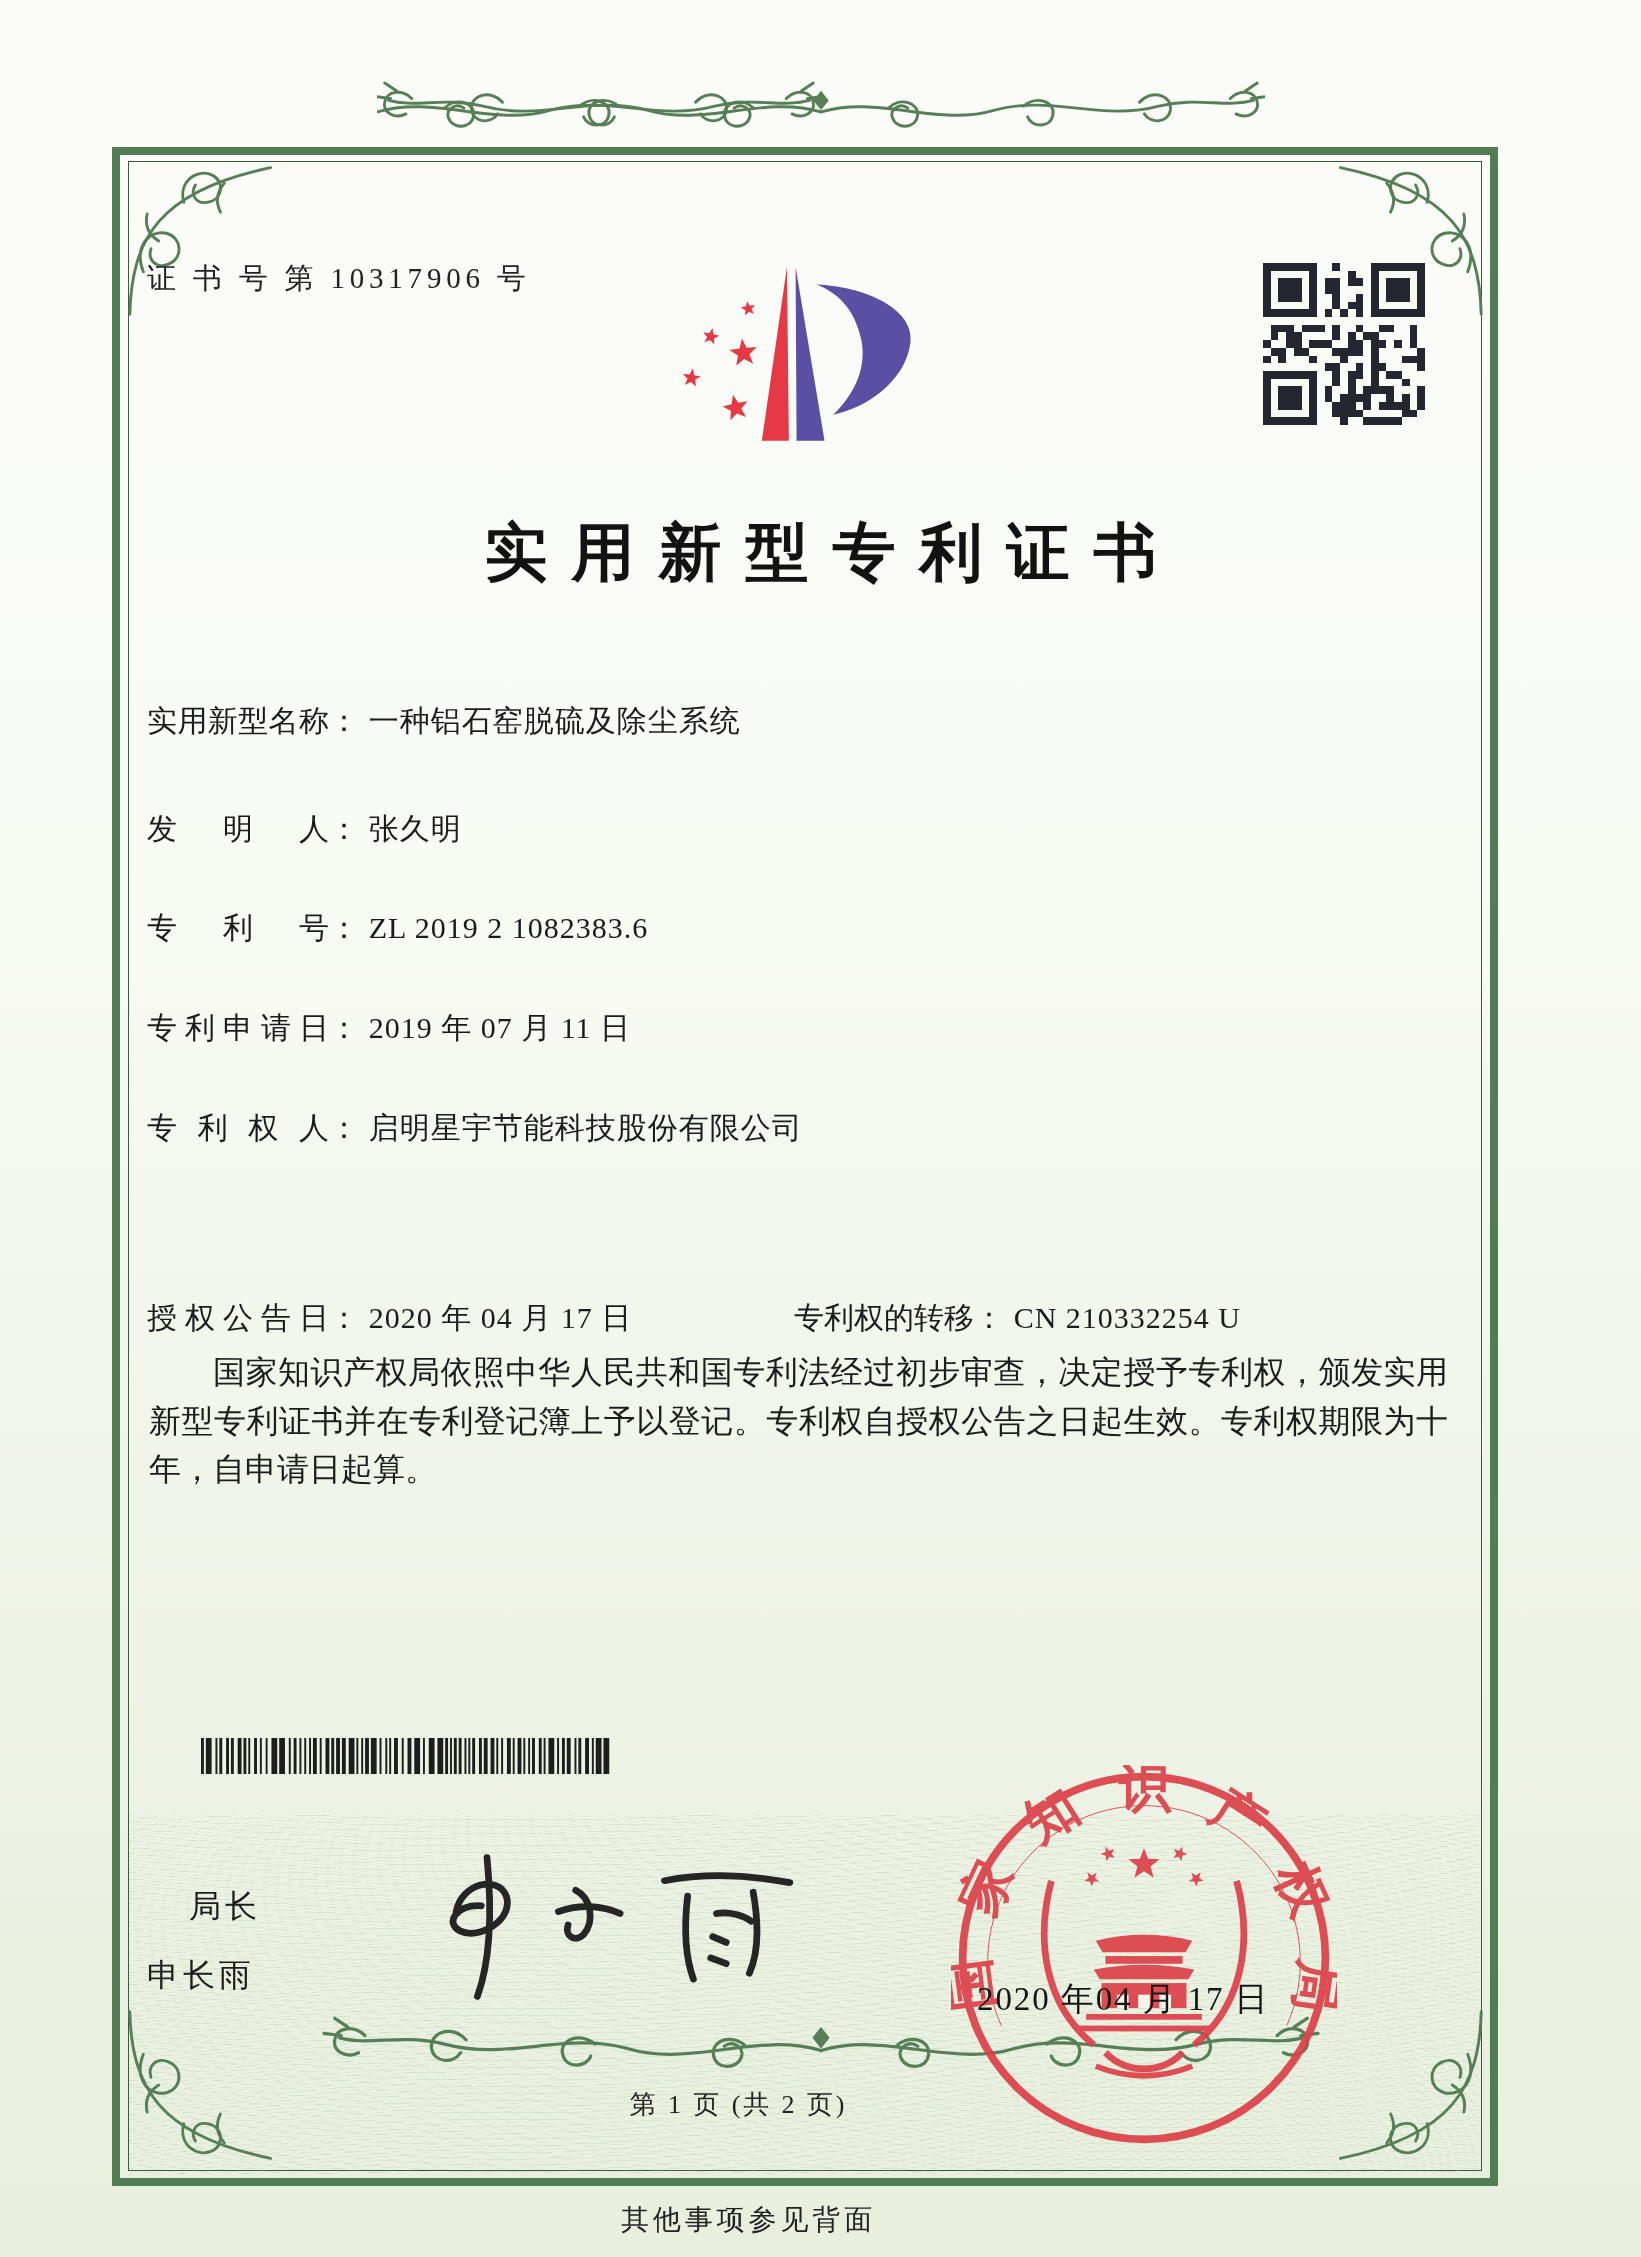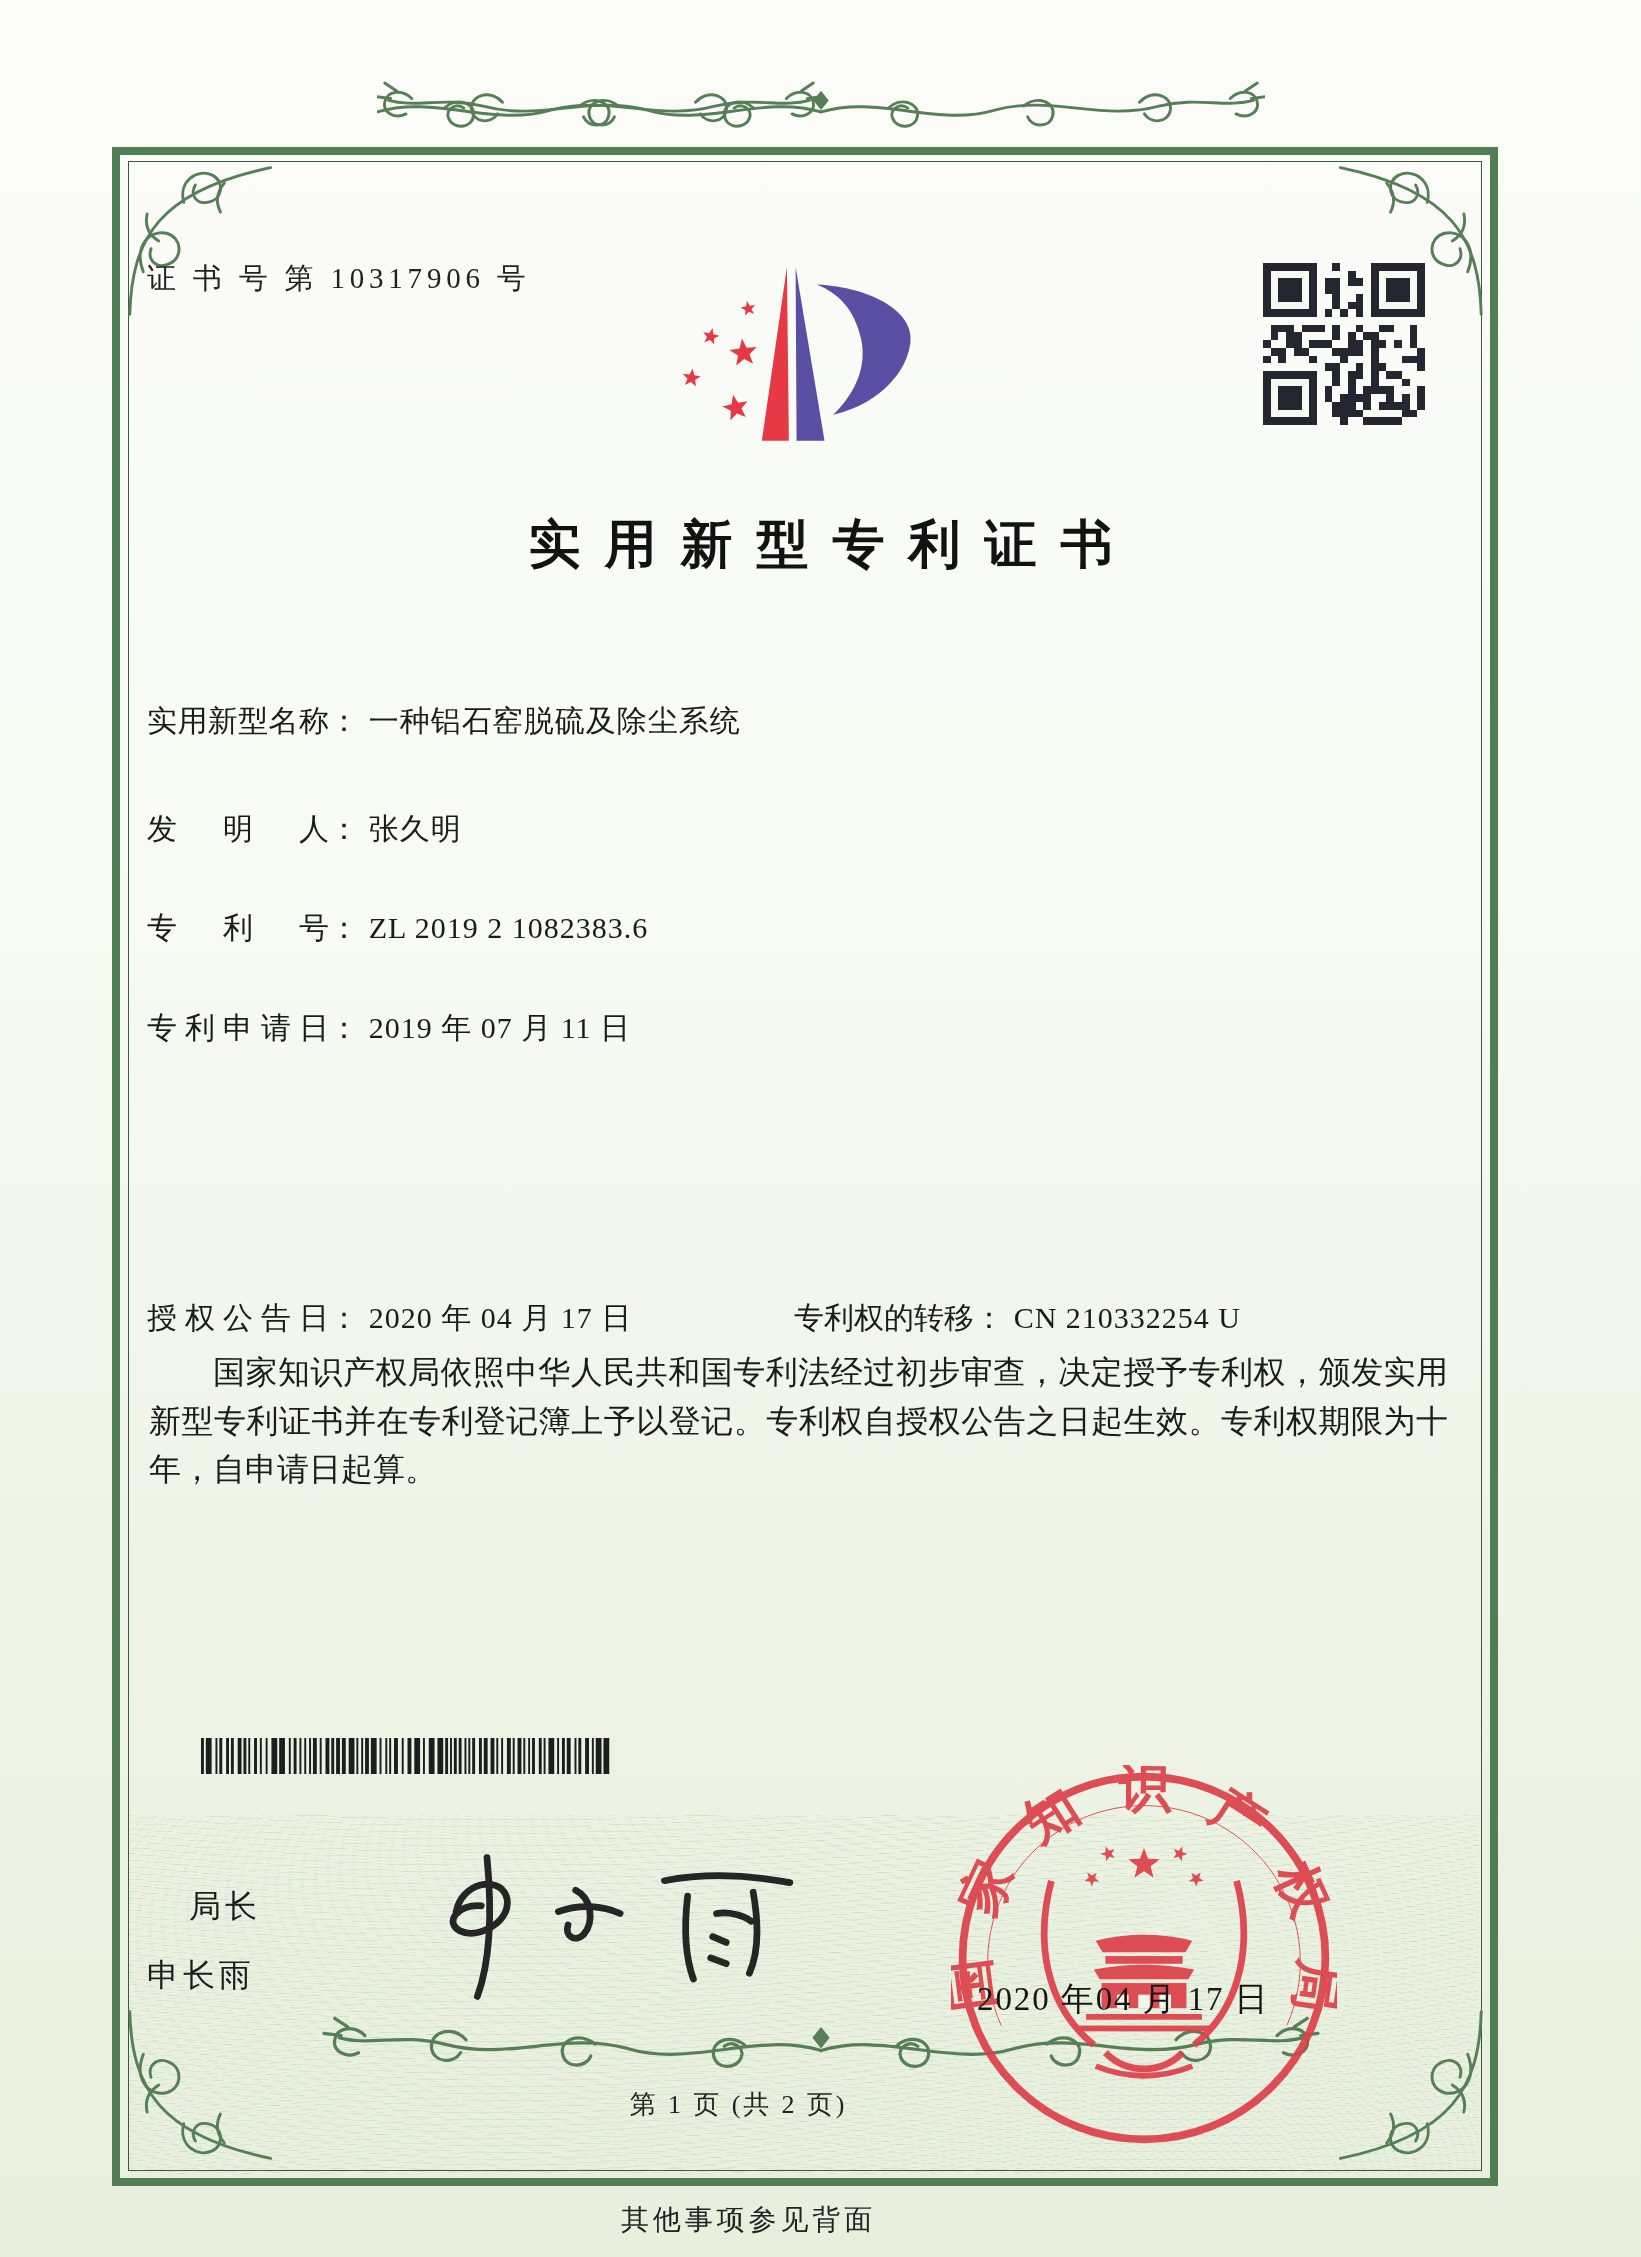--- a/index.html
+++ b/index.html
@@ -15,21 +15,21 @@
     background:
       repeating-radial-gradient(130% 75% at 28% 150%, rgba(122,170,116,.15) 0 1.9px, transparent 1.9px 15.4px),
       repeating-radial-gradient(130% 75% at 78% -55%, rgba(122,170,116,.12) 0 1.9px, transparent 1.9px 17.4px);}
   .ornament{position:absolute;pointer-events:none;}
   .ornament path{stroke:#567f57;stroke-width:3;fill:none;stroke-linecap:round;}
   .cnr-tr{transform:scaleX(-1);} .cnr-bl{transform:scaleY(-1);} .cnr-br{transform:scale(-1,-1);}
   
   .cert-no{position:absolute;left:147px;top:259px;font-size:29px;letter-spacing:4.8px;color:#222;white-space:nowrap;}
   .logo{position:absolute;left:649px;top:243px;width:299px;height:217px;}
   .qr{position:absolute;left:1263px;top:263px;width:162px;height:162px;}
-  .title{position:absolute;left:0;right:0;top:510px;text-align:center;font-size:52px;font-weight:700;
+  .title{position:absolute;left:0;right:0;top:510px;text-align:center;font-size:63px;font-weight:700;
          letter-spacing:24px;text-indent:24px;color:#121212;}
   
   .frow{position:absolute;left:147px;font-size:30px;color:#1b1b1b;white-space:nowrap;}
   .flabel{display:inline-block;width:182px;text-align:justify;text-align-last:justify;vertical-align:top;}
   .fvalue{margin-left:9.7px;letter-spacing:1px;}
   .addr .fvalue{display:inline-block;max-width:850px;white-space:normal;line-height:1.62;vertical-align:top;}
   .grant2{position:absolute;left:647px;top:0;}
   
   .paras{position:absolute;left:149px;top:1348px;width:1299px;font-size:32px;line-height:1.52;text-align:justify;}
   .paras p{margin:0;text-indent:2em;}
@@ -250,20 +250,23 @@
   </div>
   <div class="frow" style="top:809px">
     <span class="flabel">发明人</span><span class="fcolon">：</span><span class="fvalue">张久明</span>
   </div>
   <div class="frow" style="top:908px">
     <span class="flabel">专利号</span><span class="fcolon">：</span><span class="fvalue">ZL 2019 2 1082383.6</span>
   </div>
   <div class="frow" style="top:1008px">
     <span class="flabel">专利申请日</span><span class="fcolon">：</span><span class="fvalue">2019 年 07 月 11 日</span>
   </div>
+  <div class="frow" style="top:1108px">
+    <span class="flabel">专利权人</span><span class="fcolon">：</span><span class="fvalue">启明星宇节能科技股份有限公司</span>
+  </div>
   <div class="frow" style="top:1298px">
     <span class="flabel">授权公告日</span><span class="fcolon">：</span><span class="fvalue">2020 年 04 月 17 日</span>
     <span class="grant2"><span>专利权的转移</span><span>：</span><span class="fvalue">CN 210332254 U</span></span>
   </div>
 
   <div class="paras">
     <p>国家知识产权局依照中华人民共和国专利法经过初步审查，决定授予专利权，颁发实用新型专利证书并在专利登记簿上予以登记。专利权自授权公告之日起生效。专利权期限为十年，自申请日起算。</p>
   </div>
 
   <svg class="barcode" id="bcSvg" viewBox="0 0 430 37" preserveAspectRatio="none">

